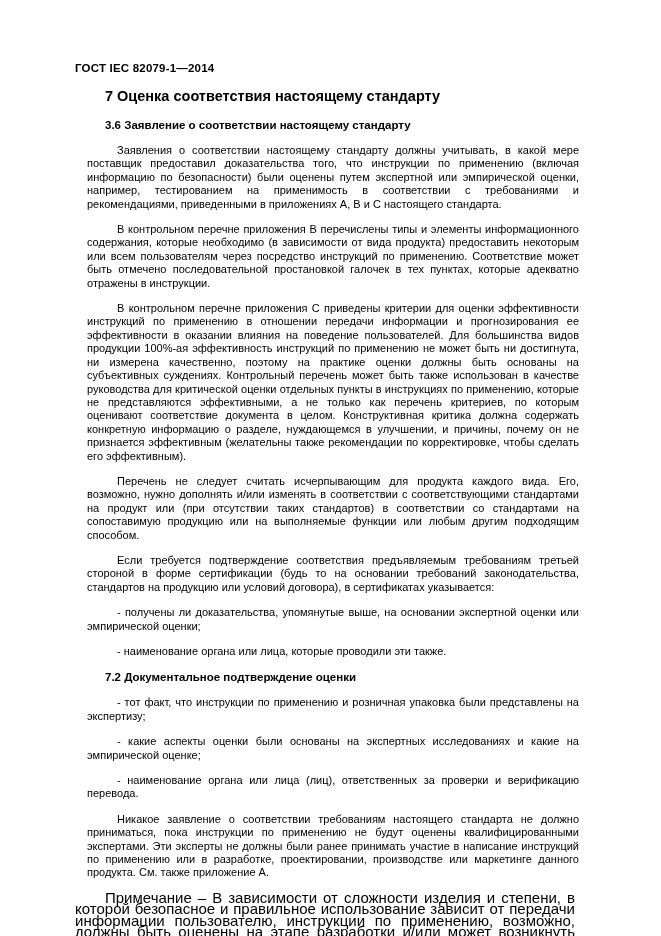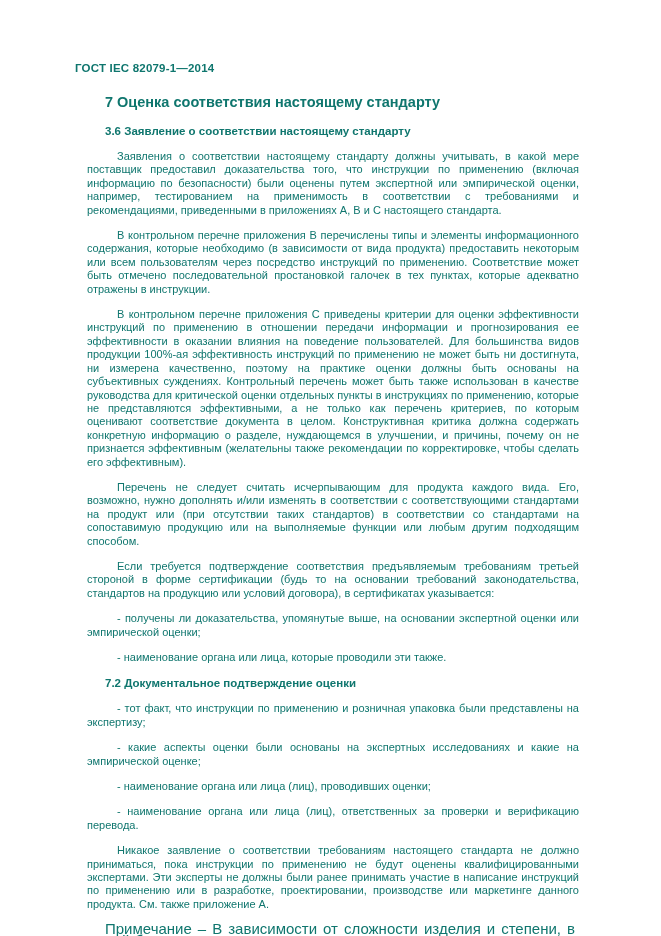--- a/index.html
+++ b/index.html
@@ -6,35 +6,35 @@
     margin: 0;
     padding: 0;
     background: #ffffff;
   }
   .page {
     position: relative;
     width: 661px;
     height: 936px;
     box-sizing: border-box;
     background: #ffffff;
-    color: #0f766e;
+    color: #000000;
     font-family: "Liberation Sans", "DejaVu Sans", sans-serif;
     padding: 62px 70px 0 75px;
     overflow: hidden;
   }
   .doc-header {
     font-size: 11.5px;
     font-weight: bold;
     letter-spacing: 0.2px;
     margin: 0 0 0 0;
   }
   h1.sec-title {
     font-size: 14.5px;
     font-weight: bold;
-    margin: 20px 0 13px 30px;
+    margin: 14px 0 13px 30px;
     line-height: 17px;
   }
   h2.sub-title {
     font-size: 11.5px;
     font-weight: bold;
     margin: 12px 0 9px 30px;
     line-height: 14px;
   }
   p.para {
     font-size: 11px;
@@ -76,21 +76,20 @@
   <p class="para">В контрольном перечне приложения С приведены критерии для оценки эффективности инструкций по применению в отношении передачи информации и прогнозирования ее эффективности в оказании влияния на поведение пользователей. Для большинства видов продукции 100%-ая эффективность инструкций по применению не может быть ни достигнута, ни измерена качественно, поэтому на практике оценки должны быть основаны на субъективных суждениях. Контрольный перечень может быть также использован в качестве руководства для критической оценки отдельных пункты в инструкциях по применению, которые не представляются эффективными, а не только как перечень критериев, по которым оценивают соответствие документа в целом. Конструктивная критика должна содержать конкретную информацию о разделе, нуждающемся в улучшении, и причины, почему он не признается эффективным (желательны также рекомендации по корректировке, чтобы сделать его эффективным).</p>
   <p class="para">Перечень не следует считать исчерпывающим для продукта каждого вида. Его, возможно, нужно дополнять и/или изменять в соответствии с соответствующими стандартами на продукт или (при отсутствии таких стандартов) в соответствии со стандартами на сопоставимую продукцию или на выполняемые функции или любым другим подходящим способом.</p>
   <p class="para">Если требуется подтверждение соответствия предъявляемым требованиям третьей стороной в форме сертификации (будь то на основании требований законодательства, стандартов на продукцию или условий договора), в сертификатах указывается:</p>
   <p class="para">- получены ли доказательства, упомянутые выше, на основании экспертной оценки или эмпирической оценки;</p>
   <p class="para">- наименование органа или лица, которые проводили эти также.</p>
 
   <h2 class="sub-title">7.2 Документальное подтверждение оценки</h2>
 
   <p class="para">- тот факт, что инструкции по применению и розничная упаковка были представлены на экспертизу;</p>
   <p class="para">- какие аспекты оценки были основаны на экспертных исследованиях и какие на эмпирической оценке;</p>
-  <p class="para">- наименование органа или лица (лиц), проводивших оценки;</p>
   <p class="para">- наименование органа или лица (лиц), ответственных за проверки и верификацию перевода.</p>
   <p class="para">Никакое заявление о соответствии требованиям настоящего стандарта не должно приниматься, пока инструкции по применению не будут оценены квалифицированными экспертами. Эти эксперты не должны были ранее принимать участие в написание инструкций по применению или в разработке, проектировании, производстве или маркетинге данного продукта. См. также приложение А.</p>
 
   <p class="note">Примечание – В зависимости от сложности изделия и степени, в которой безопасное и правильное использование зависит от передачи информации пользователю, инструкции по применению, возможно, должны быть оценены на этапе разработки и/или может возникнуть потребность во внутренней оценке и корректировке проектов инструкций по применению для их оптимизации, прежде чем они будут представлены третьей стороне для оценки.</p>
 
   <div class="page-number">32</div>
 
 </div>
 
 </body></html>

